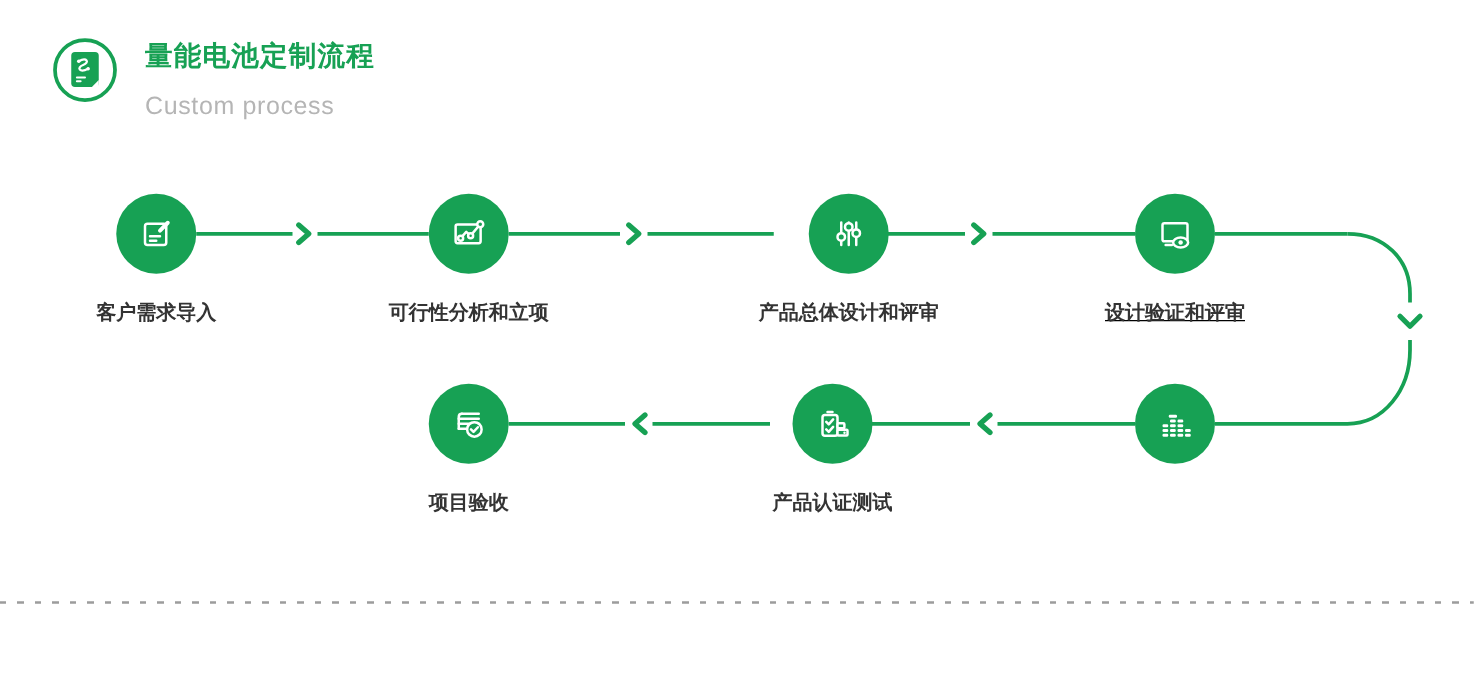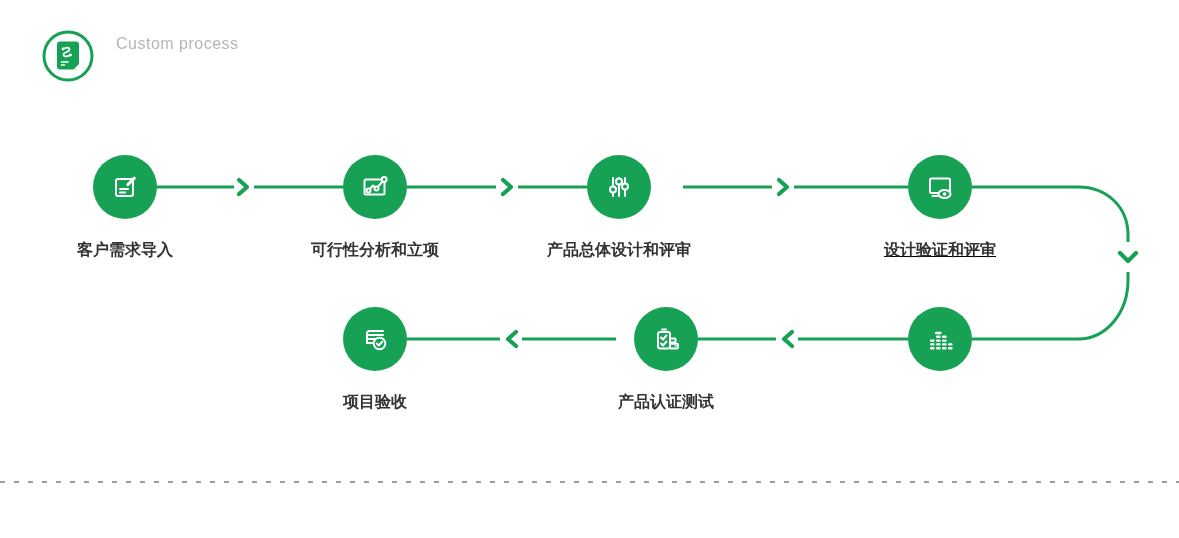--- a/index.html
+++ b/index.html
@@ -14,21 +14,21 @@
     font-family:"Liberation Sans","DejaVu Sans",sans-serif;
     width:1179px;height:538px;position:relative;overflow:hidden;
   }
   .canvas{position:absolute;left:0;top:0;width:1179px;height:538px;}
 
   
   .header{position:absolute;left:42px;top:30px;display:flex;align-items:flex-start;}
   .header-badge{width:52px;height:52px;flex:0 0 auto;}
   .header-text{margin-left:22px;padding-top:2px;}
   .header-title{color:var(--accent);font-size:22px;font-weight:bold;letter-spacing:1px;line-height:1.2;}
-  .header-subtitle{color:var(--subtitle);font-size:16px;margin-top:3px;letter-spacing:0.5px;}
+  .header-subtitle{color:var(--subtitle);font-size:20px;margin-top:16px;letter-spacing:0.5px;}
 
   
   .connectors{position:absolute;left:0;top:0;width:1179px;height:538px;}
   .connectors .line{stroke:var(--accent);stroke-width:3;fill:none;}
   .connectors .chev{stroke:var(--accent);stroke-width:4.2;fill:none;stroke-linecap:round;stroke-linejoin:round;}
 
   
   .step{position:absolute;width:190px;text-align:center;}
   .step-circle{
     width:64px;height:64px;border-radius:50%;
@@ -42,21 +42,21 @@
   .icon-svg .f{fill:#fff;stroke:none;}
   .icon-svg .fa{fill:var(--accent);stroke:#fff;stroke-width:2;}
   .badge-svg .ring{fill:#fff;stroke:var(--accent);stroke-width:3;}
   .badge-svg .doc{fill:var(--accent);stroke:none;}
   .badge-svg .dw{stroke:#fff;stroke-width:1.8;fill:none;stroke-linecap:round;stroke-linejoin:round;}
   .badge-svg .fw{fill:#fff;stroke:none;}
 
   
   .step-1{left:30px;top:155px;}
   .step-2{left:280px;top:155px;}
-  .step-3{left:524px;top:155px;}
+  .step-3{left:584px;top:155px;}
   .step-4{left:845px;top:155px;text-decoration:underline;}
   .step-5{left:845px;top:307px;}
   .step-6{left:571px;top:307px;}
   .step-7{left:280px;top:307px;}
 
   
   .dashed-divider{
     position:absolute;left:0;top:481px;width:1179px;height:2px;
     background:repeating-linear-gradient(90deg,var(--dash) 0 5px,transparent 5px 14px);
   }
@@ -70,20 +70,21 @@
     <svg class="header-badge badge-svg" viewBox="0 0 52 52" width="52" height="52">
       <circle class="ring" cx="26" cy="26" r="24"></circle>
       <rect class="doc" x="15" y="11.5" width="22" height="28" rx="3"></rect>
       <path class="dw" d="M21 19 C27.5 15.5 30 20 24.5 22 C19 24 21.5 28.5 28.5 25"></path>
       <circle class="fw" cx="21" cy="19" r="1.4"></circle>
       <circle class="fw" cx="28.5" cy="25" r="1.4"></circle>
       <path class="dw" d="M19.5 32 H26 M19.5 35 H22.5" style="stroke-width:1.6"></path>
       <path class="fw" d="M31.5 39.5 H37 V34 Z"></path>
     </svg>
     <div class="header-text">
+      <div class="header-title">量能电池定制流程</div>
       <div class="header-subtitle">Custom process</div>
     </div>
   </div>
 
   <svg class="connectors" viewBox="0 0 1179 538">
 
     <path class="line" d="M157 187 H234 M254 187 H343 M407 187 H496 M518 187 H619 M683 187 H772 M794 187 H908 M972 187 H1078"></path>
 
     <path class="line" d="M1078 187 C1107 187 1128 207 1128 235 V242"></path>
     <path class="line" d="M1128 272 V280 C1128 312 1107 339 1078 339 H972"></path>

